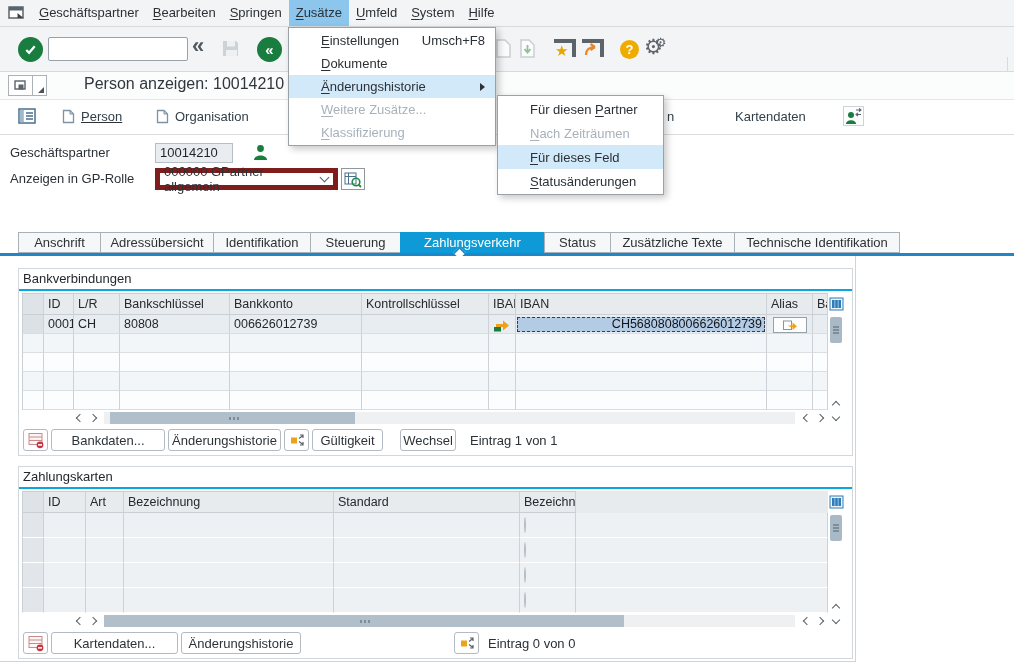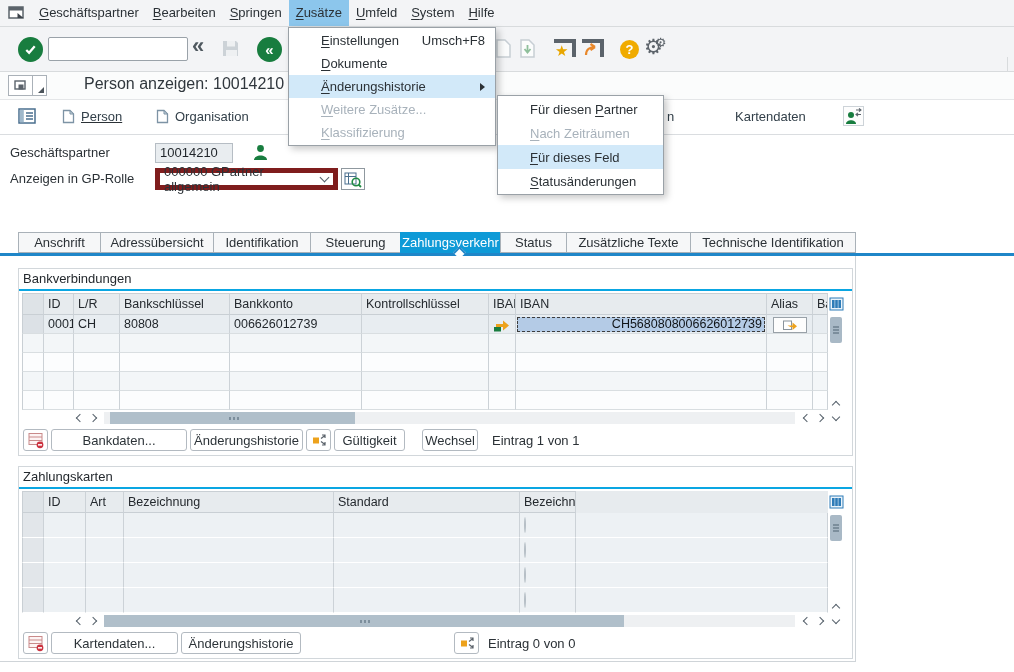--- a/index.html
+++ b/index.html
@@ -272,21 +272,21 @@
         </svg>
     </span>
   </div>
 
   <div class="tabstrip">
     <div class="tabs">
       <span class="tab" style="width:82px">Anschrift</span>
       <span class="tab" style="width:113px">Adressübersicht</span>
       <span class="tab" style="width:97px">Identifikation</span>
       <span class="tab" style="width:90px">Steuerung</span>
-      <span class="tab active" style="width:100px">Zahlungsverkehr</span>
+      <span class="tab active" style="width:144px">Zahlungsverkehr</span>
       <span class="tab" style="width:66px">Status</span>
       <span class="tab" style="width:124px">Zusätzliche Texte</span>
       <span class="tab" style="width:166px">Technische Identifikation</span>
     </div>
     <div class="tabline">
         <span class="notch"></span>
       </div>
   </div>
 
   <div class="content">
@@ -423,21 +423,21 @@
         </div>
         <div class="tfoot">
           <span class="ibtn">
             <svg width="18" height="17">
                 <rect x="2" y="1.5" width="13" height="11" fill="#fdf4f4" stroke="#c98a8a"></rect>
                 <path d="M2 5 h13 M2 8.5 h13" stroke="#c98a8a"></path>
                 <circle cx="13" cy="12.8" r="3.4" fill="#cc3340"></circle>
                 <rect x="11" y="12.1" width="4" height="1.5" fill="#fff"></rect>
               </svg>
           </span>
-          <span class="btn" style="width:136px">Bankdaten...</span>
+          <span class="btn" style="width:114px">Bankdaten...</span>
           <span class="btn" style="width:113px">Änderungshistorie</span>
           <span class="ibtn">
             <svg width="16" height="16">
                 <rect x="2" y="5.5" width="6" height="6" fill="#eda21c"></rect>
                 <path d="M10 6.5 l4 -3 m-3 -0.5 h3 v3 M10 9.5 l4 3 m-3 0.5 h3 v-3" stroke="#5b636b" stroke-width="1.2" fill="none"></path>
               </svg>
           </span>
           <span class="btn" style="width:71px">Gültigkeit</span>
           <span class="btn" style="width:56px;margin-left:14px">Wechsel</span>
           <span class="entry-info">Eintrag 1 von 1</span>

